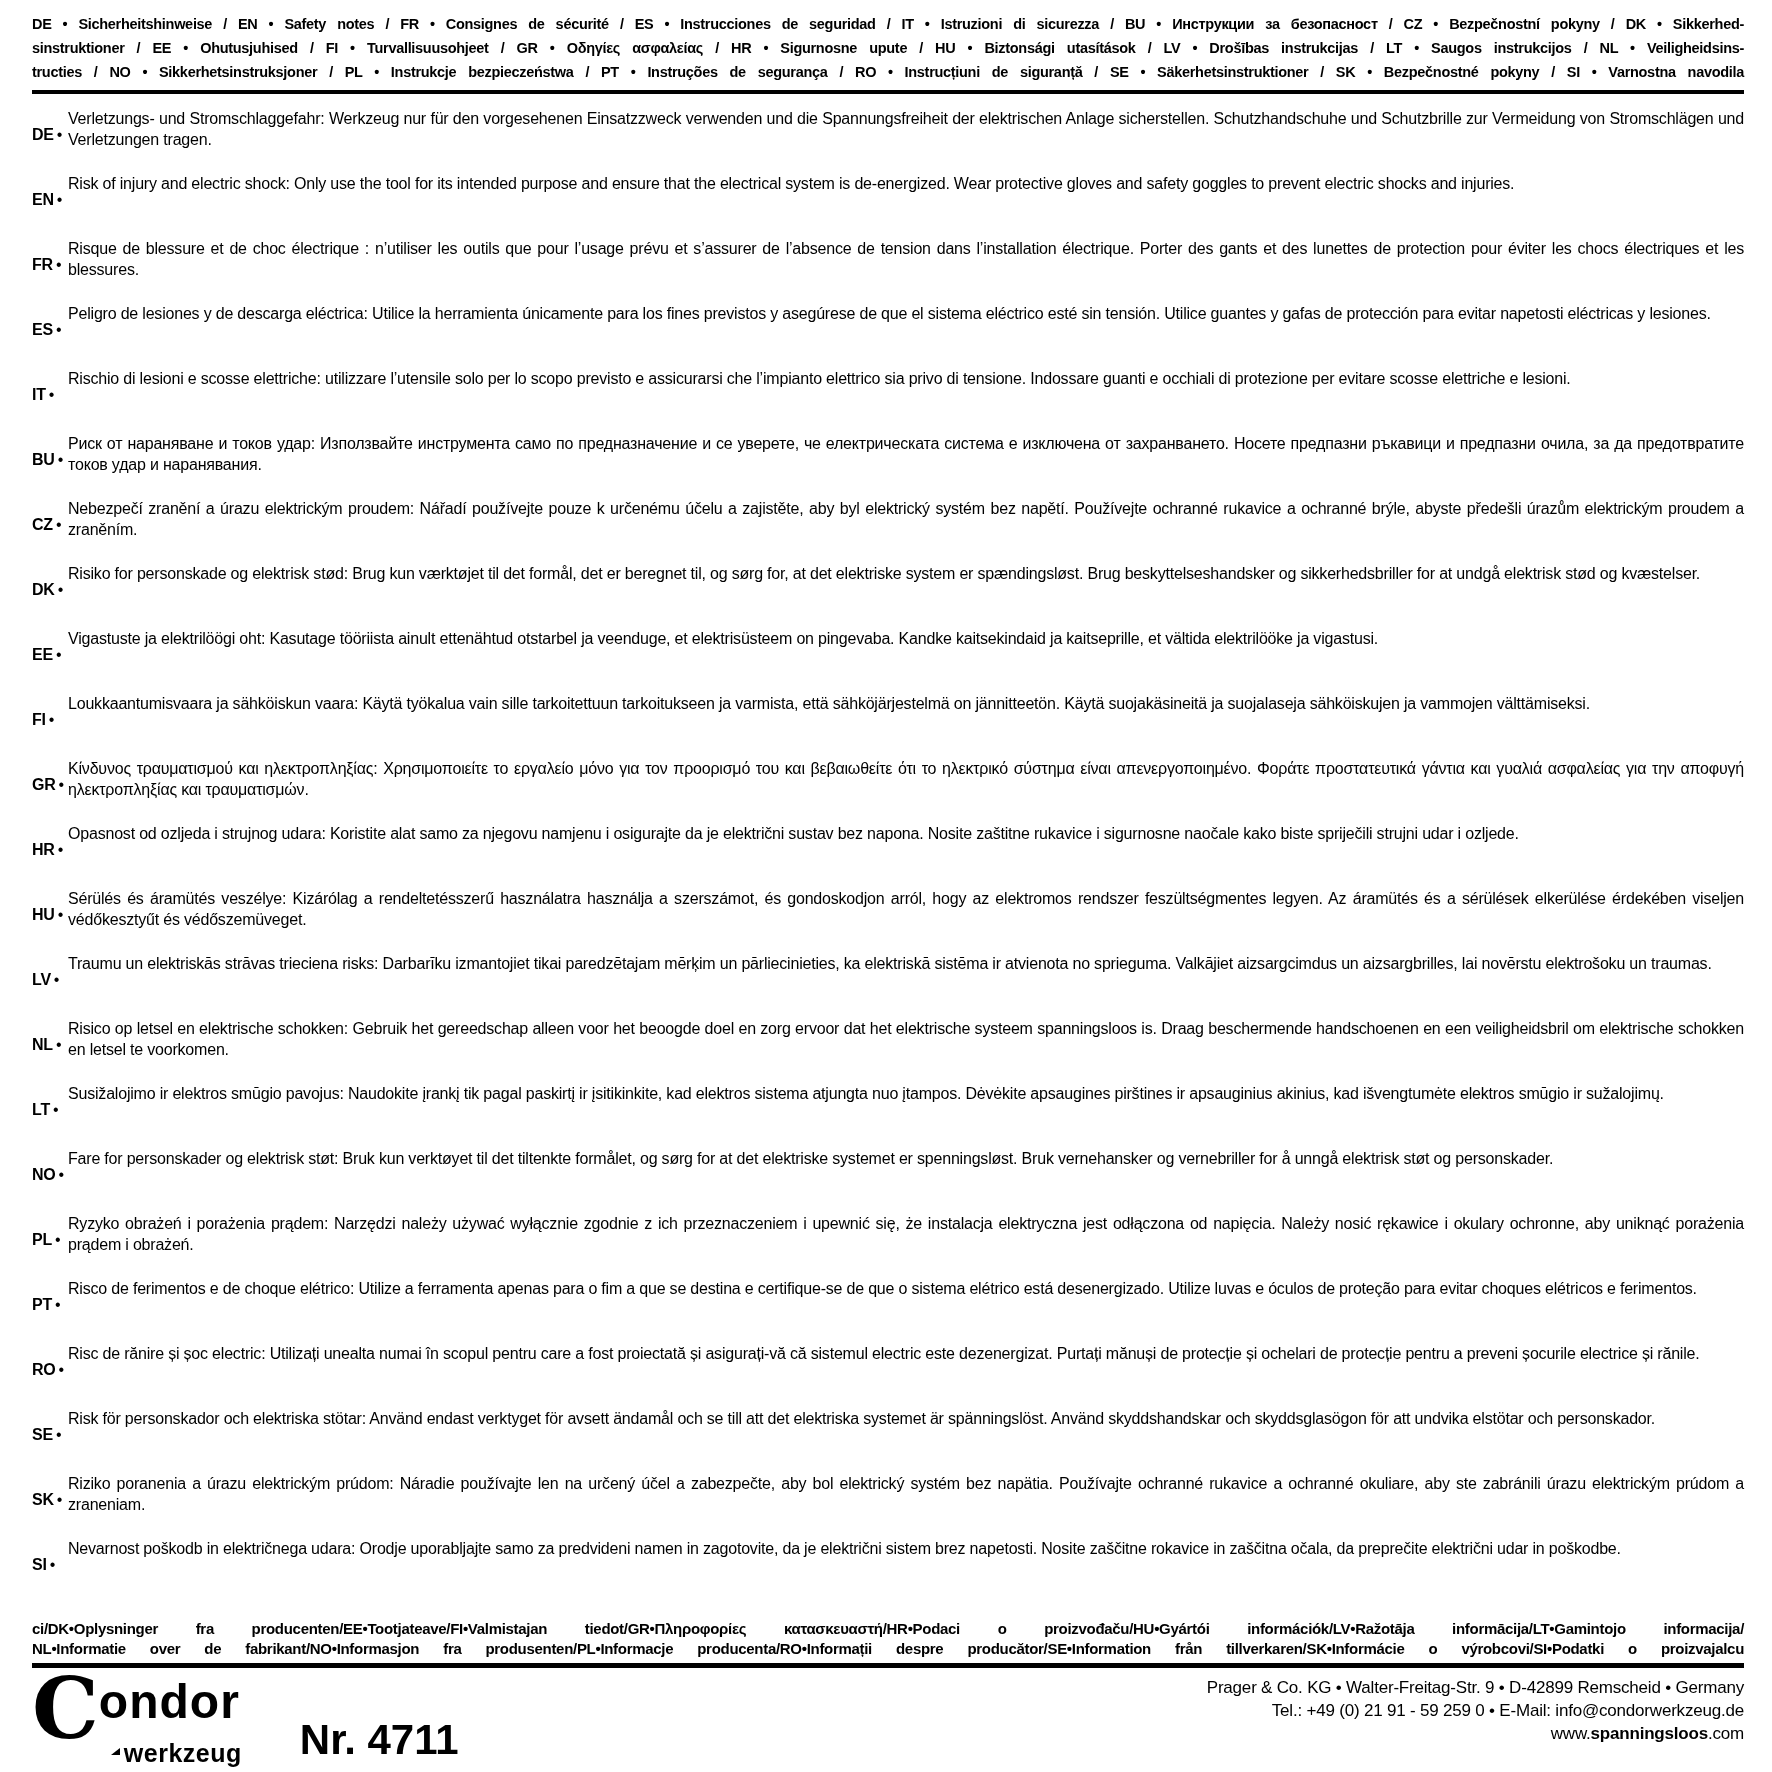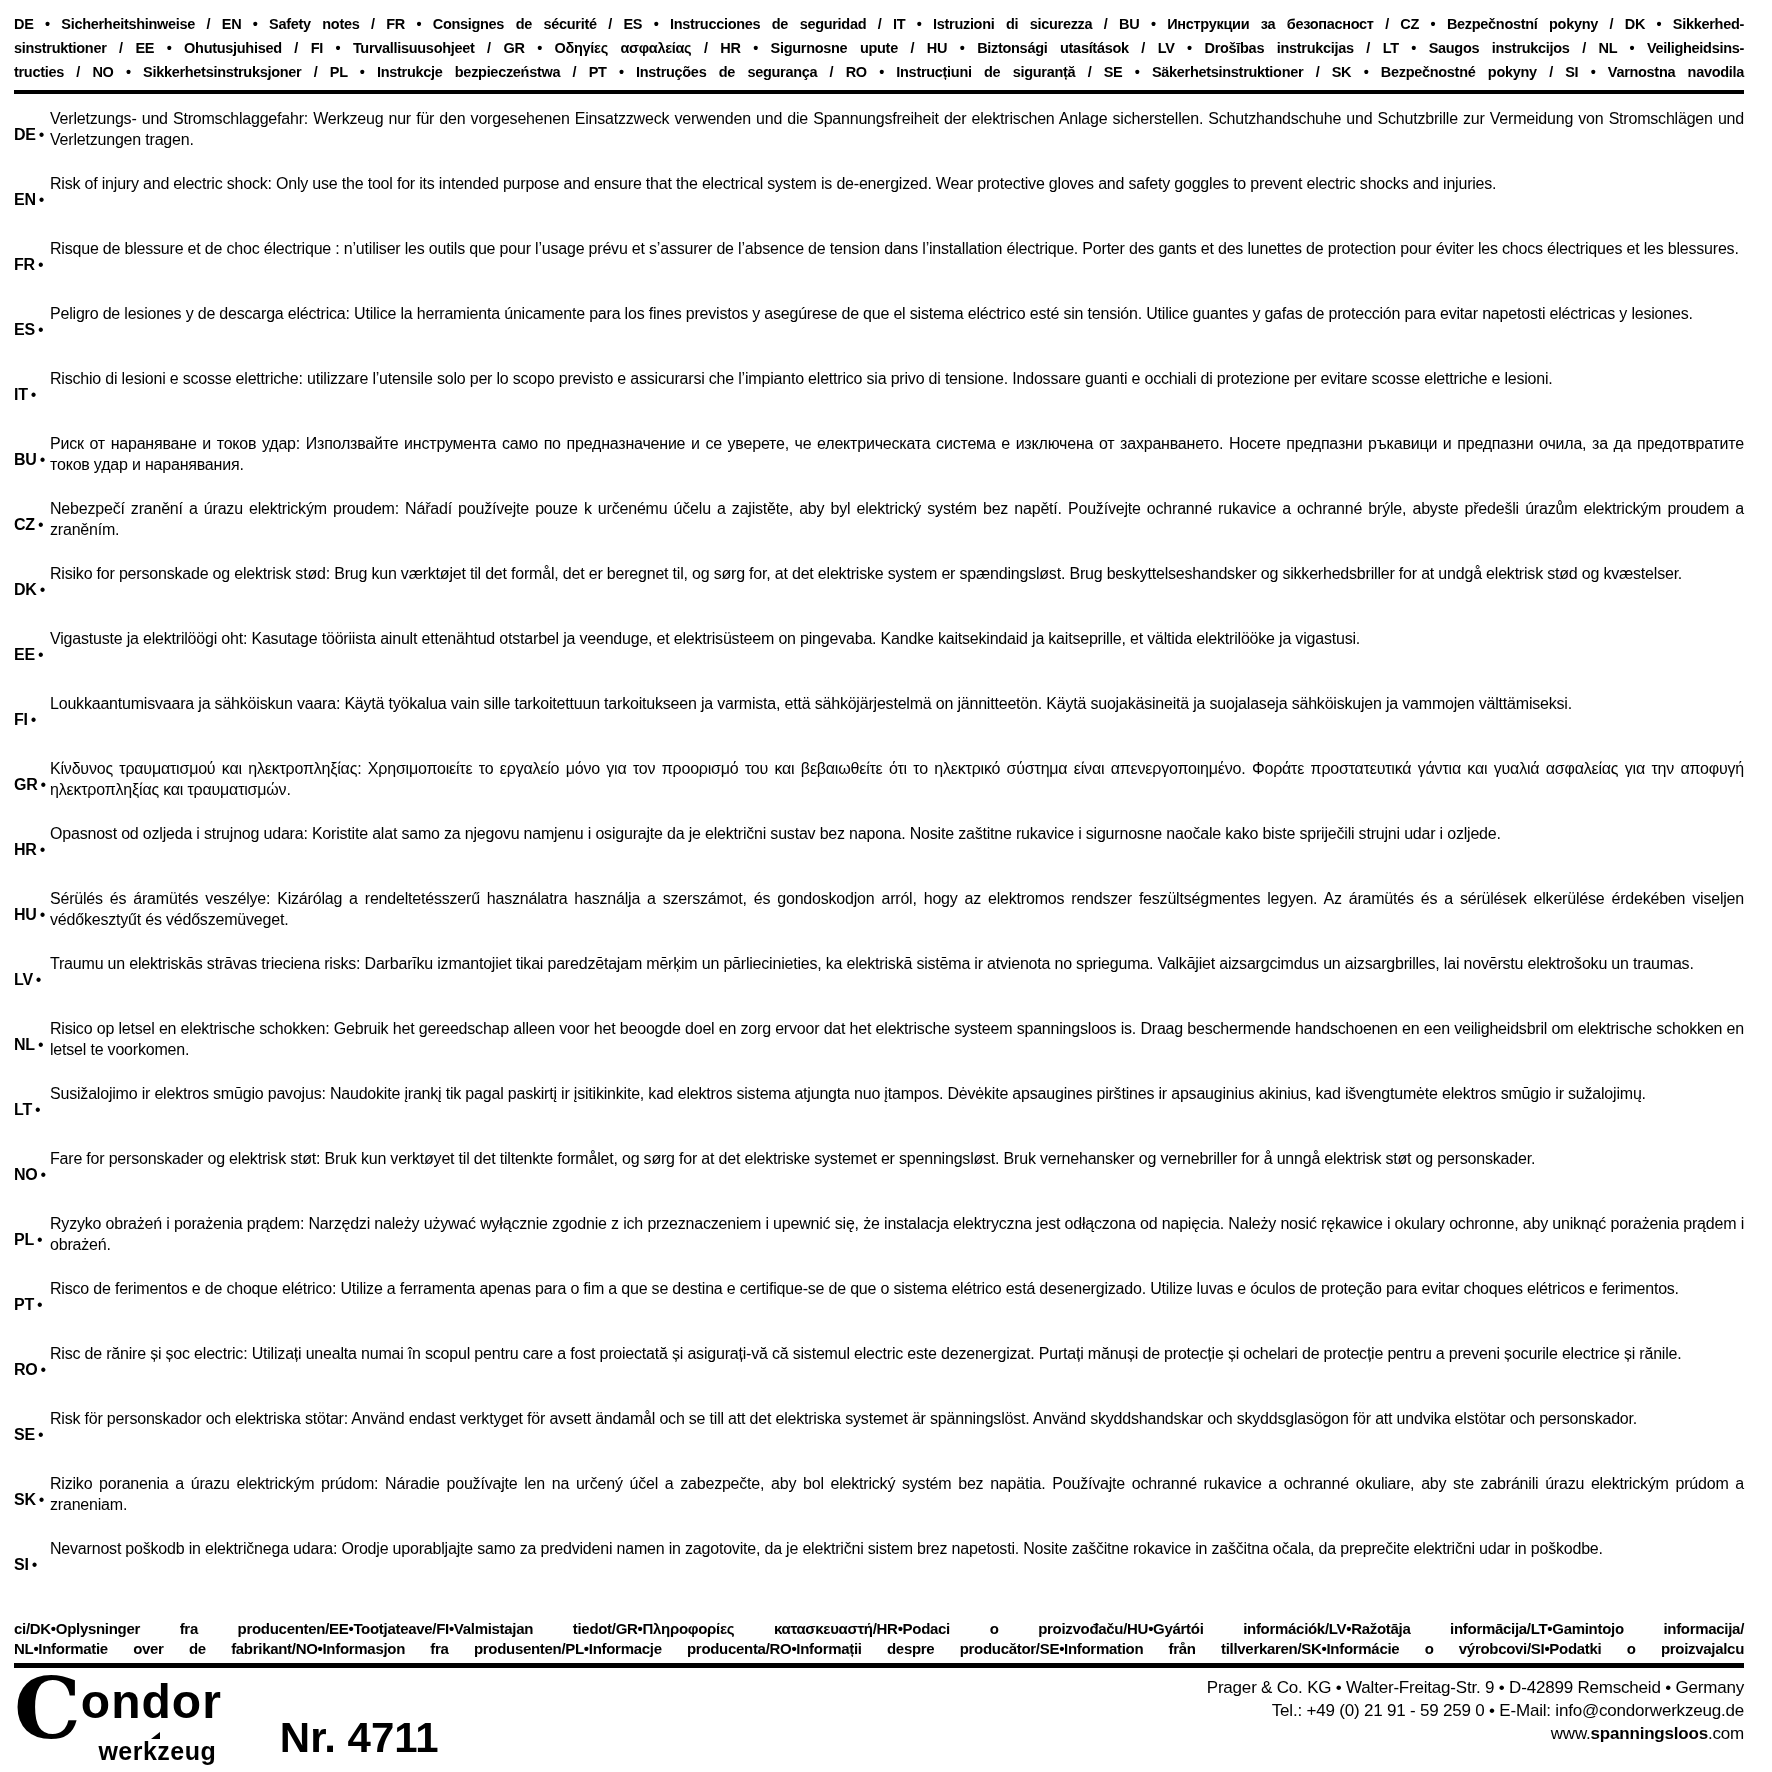--- a/index.html
+++ b/index.html
@@ -1,17 +1,17 @@
 <!DOCTYPE html>
 <html><head>
 <meta charset="utf-8">
 <style>
   html,body{margin:0;padding:0;background:#ffffff;color:#000;width:1772px;height:1772px;overflow:hidden;
     font-family:"Liberation Sans",sans-serif;-webkit-font-smoothing:antialiased;}
-  .page{box-sizing:border-box;width:1772px;height:1572px;padding:12px 28px 0 14px;}
+  .page{box-sizing:border-box;width:1772px;height:1572px;padding:12px 28px 0 32px;}
 
   
   .hdr{font-weight:bold;font-size:14.5px;line-height:24px;letter-spacing:-0.3px;}
   .hdr .hline{text-align:justify;text-align-last:justify;white-space:normal;}
   .rule{border:0;border-top:4px solid #000;margin:6px 0 0 0;}
 
   
   .notes{margin-top:14px;}
   .note{position:relative;box-sizing:border-box;min-height:65px;padding-left:36px;
     font-size:16px;line-height:21px;letter-spacing:-0.2px;text-align:justify;}
@@ -24,21 +24,21 @@
   .mfr .mline{text-align:justify;text-align-last:justify;}
   .rule2{border:0;border-top:5px solid #000;margin:5px 0 0 0;}
 
   
   .footer{display:flex;justify-content:space-between;align-items:flex-start;padding-top:8px;}
   .brand{display:flex;align-items:flex-end;}
   .logo{display:flex;align-items:flex-start;}
   .logo-c{font-family:"DejaVu Serif",serif;font-weight:bold;font-size:84px;line-height:0.78;letter-spacing:-2px;}
   .logo-right{margin-left:2px;margin-top:6px;}
   .logo-name{font-weight:bold;font-size:48px;line-height:0.85;letter-spacing:1px;}
-  .logo-sub-row{display:flex;align-items:center;margin-left:12px;margin-top:2px;flex-direction:column;}
+  .logo-sub-row{display:flex;align-items:flex-start;margin-left:12px;margin-top:18px;}
   .tri{width:0;height:0;border-top:7px solid transparent;border-bottom:7px solid #000;border-left:9px solid transparent;margin-right:4px;}
   .logo-sub{font-weight:bold;font-size:25px;letter-spacing:0.5px;line-height:1;}
   .part-no{font-weight:bold;font-size:42px;margin-left:58px;margin-bottom:2px;letter-spacing:0;}
   .contact{text-align:right;font-size:17px;line-height:23px;letter-spacing:-0.2px;}
   .contact b{font-weight:bold;}
 </style>
 </head>
 <body>
 
 <div class="page">

